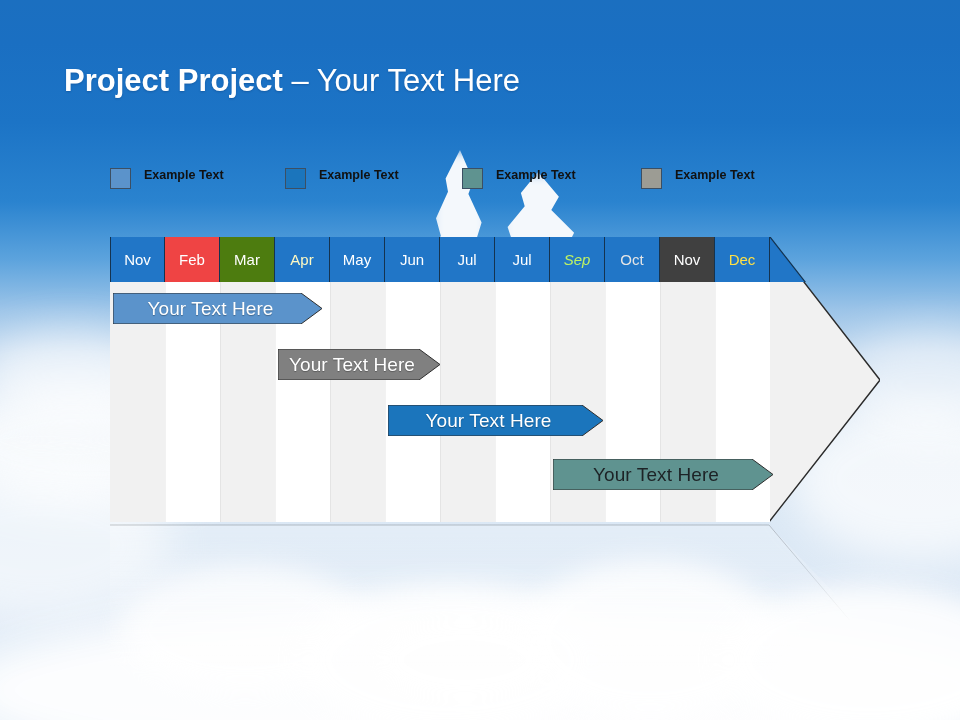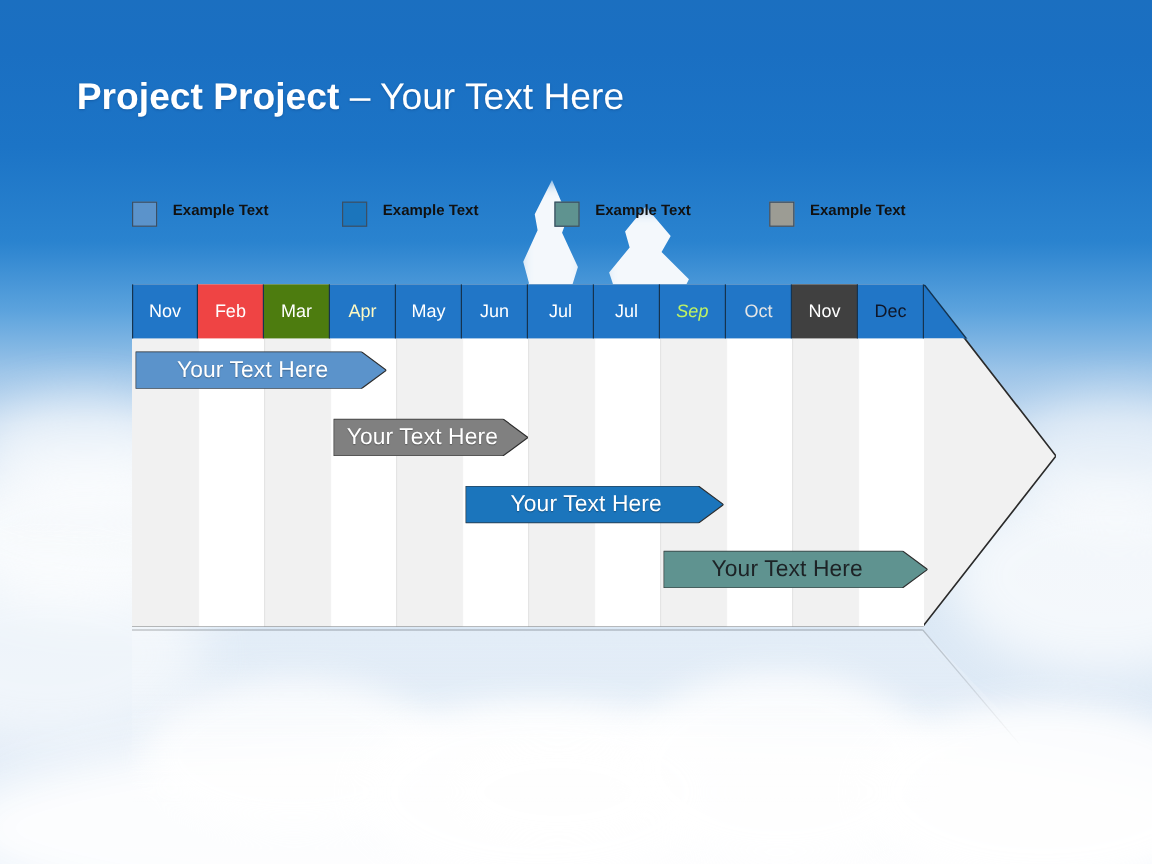--- a/index.html
+++ b/index.html
@@ -169,21 +169,21 @@
         <div class="mhdr" style="left: 55px; background: #ef4444; color: rgb(255, 255, 255);">Feb</div>
         <div class="mhdr" style="left: 110px; background: #4d7c0f; color: rgb(255, 255, 255);">Mar</div>
         <div class="mhdr" style="left: 165px; background: rgb(33, 118, 199); color: #fef9c3;">Apr</div>
         <div class="mhdr" style="left: 220px; background: rgb(33, 118, 199); color: rgb(255, 255, 255);">May</div>
         <div class="mhdr" style="left: 275px; background: rgb(33, 118, 199); color: rgb(255, 255, 255);">Jun</div>
         <div class="mhdr" style="left: 330px; background: rgb(33, 118, 199); color: rgb(255, 255, 255);">Jul</div>
         <div class="mhdr" style="left: 385px; background: rgb(33, 118, 199); color: rgb(255, 255, 255);">Jul</div>
         <div class="mhdr" style="left: 440px; background: rgb(33, 118, 199); color: #bef264; font-style: italic;">Sep</div>
         <div class="mhdr" style="left: 495px; background: rgb(33, 118, 199); color: #e5e5e5;">Oct</div>
         <div class="mhdr" style="left: 550px; background: #404040; color: rgb(255, 255, 255);">Nov</div>
-        <div class="mhdr" style="left: 605px; background: rgb(33, 118, 199); color: #0f172a;">Dec</div>
+        <div class="mhdr" style="left: 605px; background: rgb(33, 118, 199); color: #fde047;">Dec</div>
       </div>
 
     <div id="bars">
         <div class="bar" style="left: 3px; top: 56px; width: 209px;">
           <svg width="209" height="31" viewBox="0 0 209 31">
             <polygon points="0,0 188,0 209,15.5 188,31 0,31" fill="#5B93CB" stroke="#2f2f2f" stroke-width="1"></polygon>
           </svg>
           <span class="lbl lbl-light" style="color: rgb(255, 255, 255);">Your  Text Here</span>
         </div>
         <div class="bar" style="left: 168px; top: 112px; width: 162px;">

